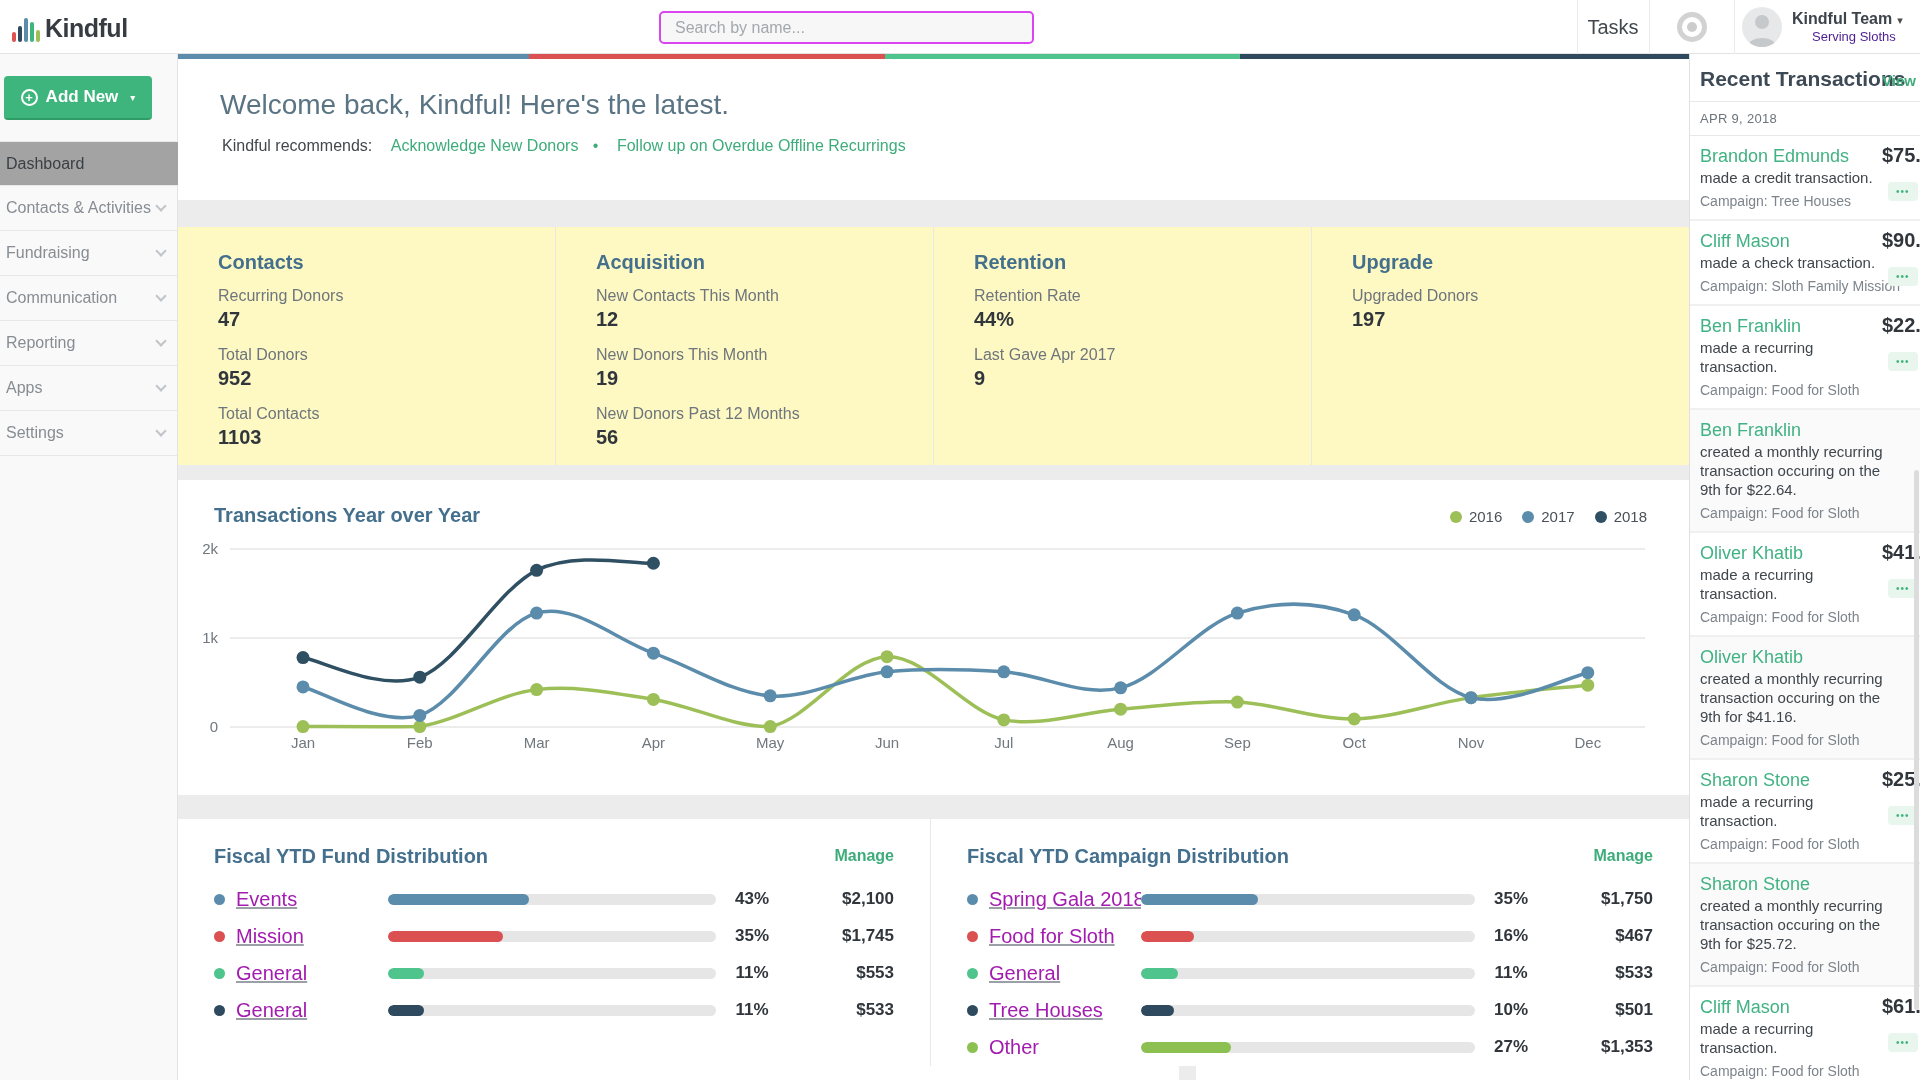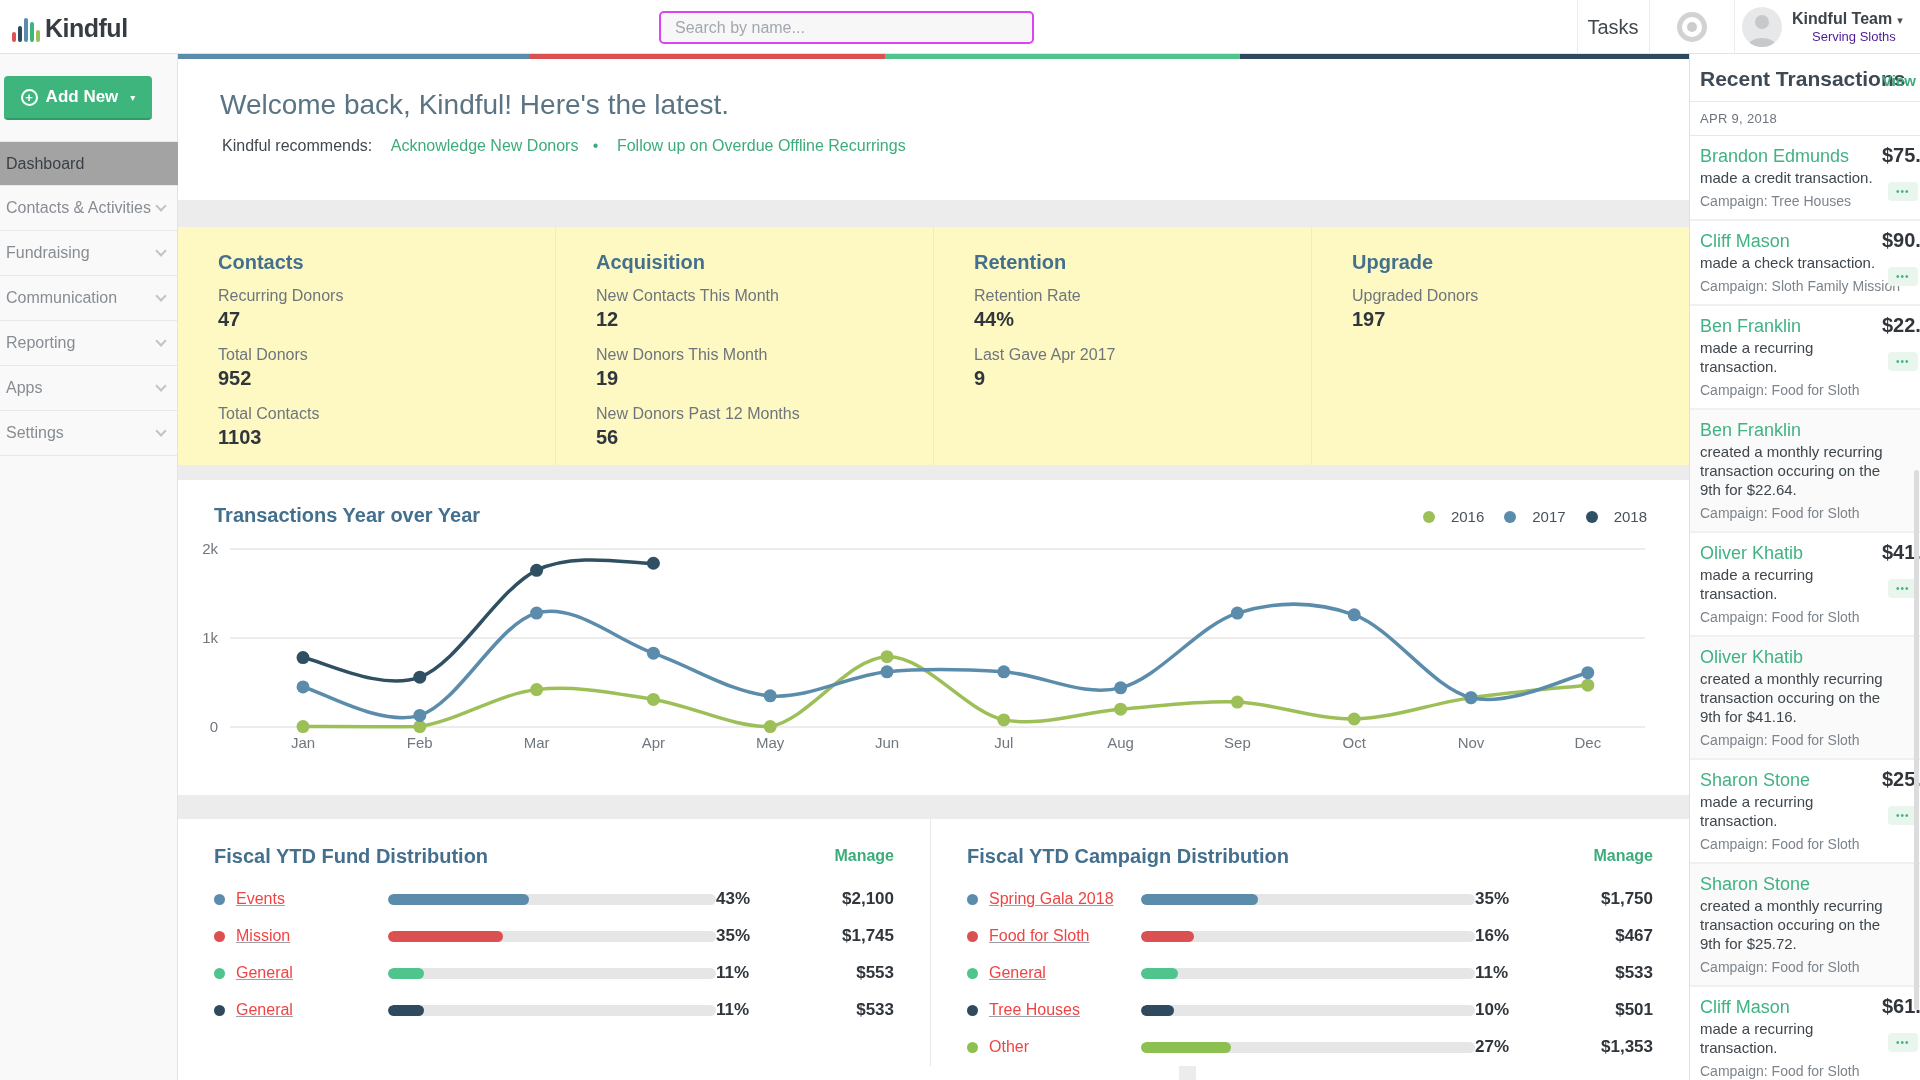--- a/index.html
+++ b/index.html
@@ -63,40 +63,40 @@
   .stat-card { flex:1; border-right:1px solid #e8e8e8; padding:24px 20px 0 40px; }
   .stat-card:last-child { border-right:none; }
   .stat-title { font-size:20px; font-weight:bold; color:#44708e; margin-bottom:12px; }
   .metric { margin-bottom:13px; }
   .metric-label { font-size:16px; color:#6e757c; line-height:20px; }
   .metric-value { font-size:20px; font-weight:bold; color:#30363c; line-height:26px; }
 
   .chart-card { left:178px; top:480px; width:1511px; height:315px; }
   .chart-title { position:absolute; left:36px; top:24px; font-size:20px; font-weight:bold; color:#44708e; }
   .chart-legend { position:absolute; right:42px; top:28px; display:flex; gap:20px; }
-  .legend-item { display:flex; align-items:center; gap:16px; font-size:15px; color:#4a5158; cursor:pointer; }
+  .legend-item { display:flex; align-items:center; gap:7px; font-size:15px; color:#4a5158; cursor:pointer; }
   .legend-dot { width:12px; height:12px; border-radius:50%; display:inline-block; }
   .chart-svg { position:absolute; left:0; top:0; }
   .chart-svg text.tick { font-size:15px; fill:#70777e; font-family:"Liberation Sans",sans-serif; }
 
   .bottom-row { position:absolute; left:178px; top:819px; width:1511px; height:247px; display:flex; background:#fff; }
   .dist-card { position:relative; padding:26px 36px 0 36px; }
   .dist-card.left { width:752px; }
   .dist-card.right { width:759px; border-left:1px solid #e8e8e8; }
   .dist-title { font-size:20px; font-weight:bold; color:#44708e; display:inline-block; }
   .manage { position:absolute; right:36px; top:28px; font-size:16px; font-weight:bold; color:#3eac7a; cursor:pointer; }
   .dist-rows { margin-top:16px; }
   .dist-row { display:flex; align-items:center; height:30px; margin-bottom:7px; }
   .dist-dot { width:11px; height:11px; border-radius:50%; flex:0 0 11px; margin-right:11px; }
-  .dist-label { width:152px; font-size:16px; color:#ef4444; text-decoration:underline;
+  .dist-label { width:152px; font-size:20px; color:#a21caf; text-decoration:underline;
     text-decoration-color:#9aa0a5; cursor:pointer; white-space:nowrap; overflow:hidden; }
   .dist-label.nolink { text-decoration:none; cursor:default; }
   .dist-track { flex:1; height:11px; background:#e6e6e6; border-radius:6px; overflow:hidden; }
   .dist-fill { height:100%; border-radius:6px; }
-  .dist-pct { width:72px; text-align:left; font-size:17px; font-weight:bold; color:#30363c; }
+  .dist-pct { width:72px; text-align:center; font-size:17px; font-weight:bold; color:#30363c; }
   .dist-amt { width:106px; text-align:right; font-size:17px; font-weight:bold; color:#30363c; }
 
   .bottom-strip { position:absolute; top:1066px; height:14px; background:#fff; }
 
   
   .right-sidebar { position:absolute; left:1689px; top:54px; width:255px; bottom:0; background:#fff;
     border-left:1px solid #e0e0e0; overflow:hidden; z-index:20; }
   .rt-header { position:relative; height:48px; border-bottom:1px solid #e8e8e8; }
   .rt-title { position:absolute; left:10px; top:13px; font-size:21px; font-weight:bold; color:#3d4a55; white-space:nowrap; }
   .view-all { position:absolute; left:192px; top:18px; font-size:15px; font-weight:bold; color:#3eac7a;

